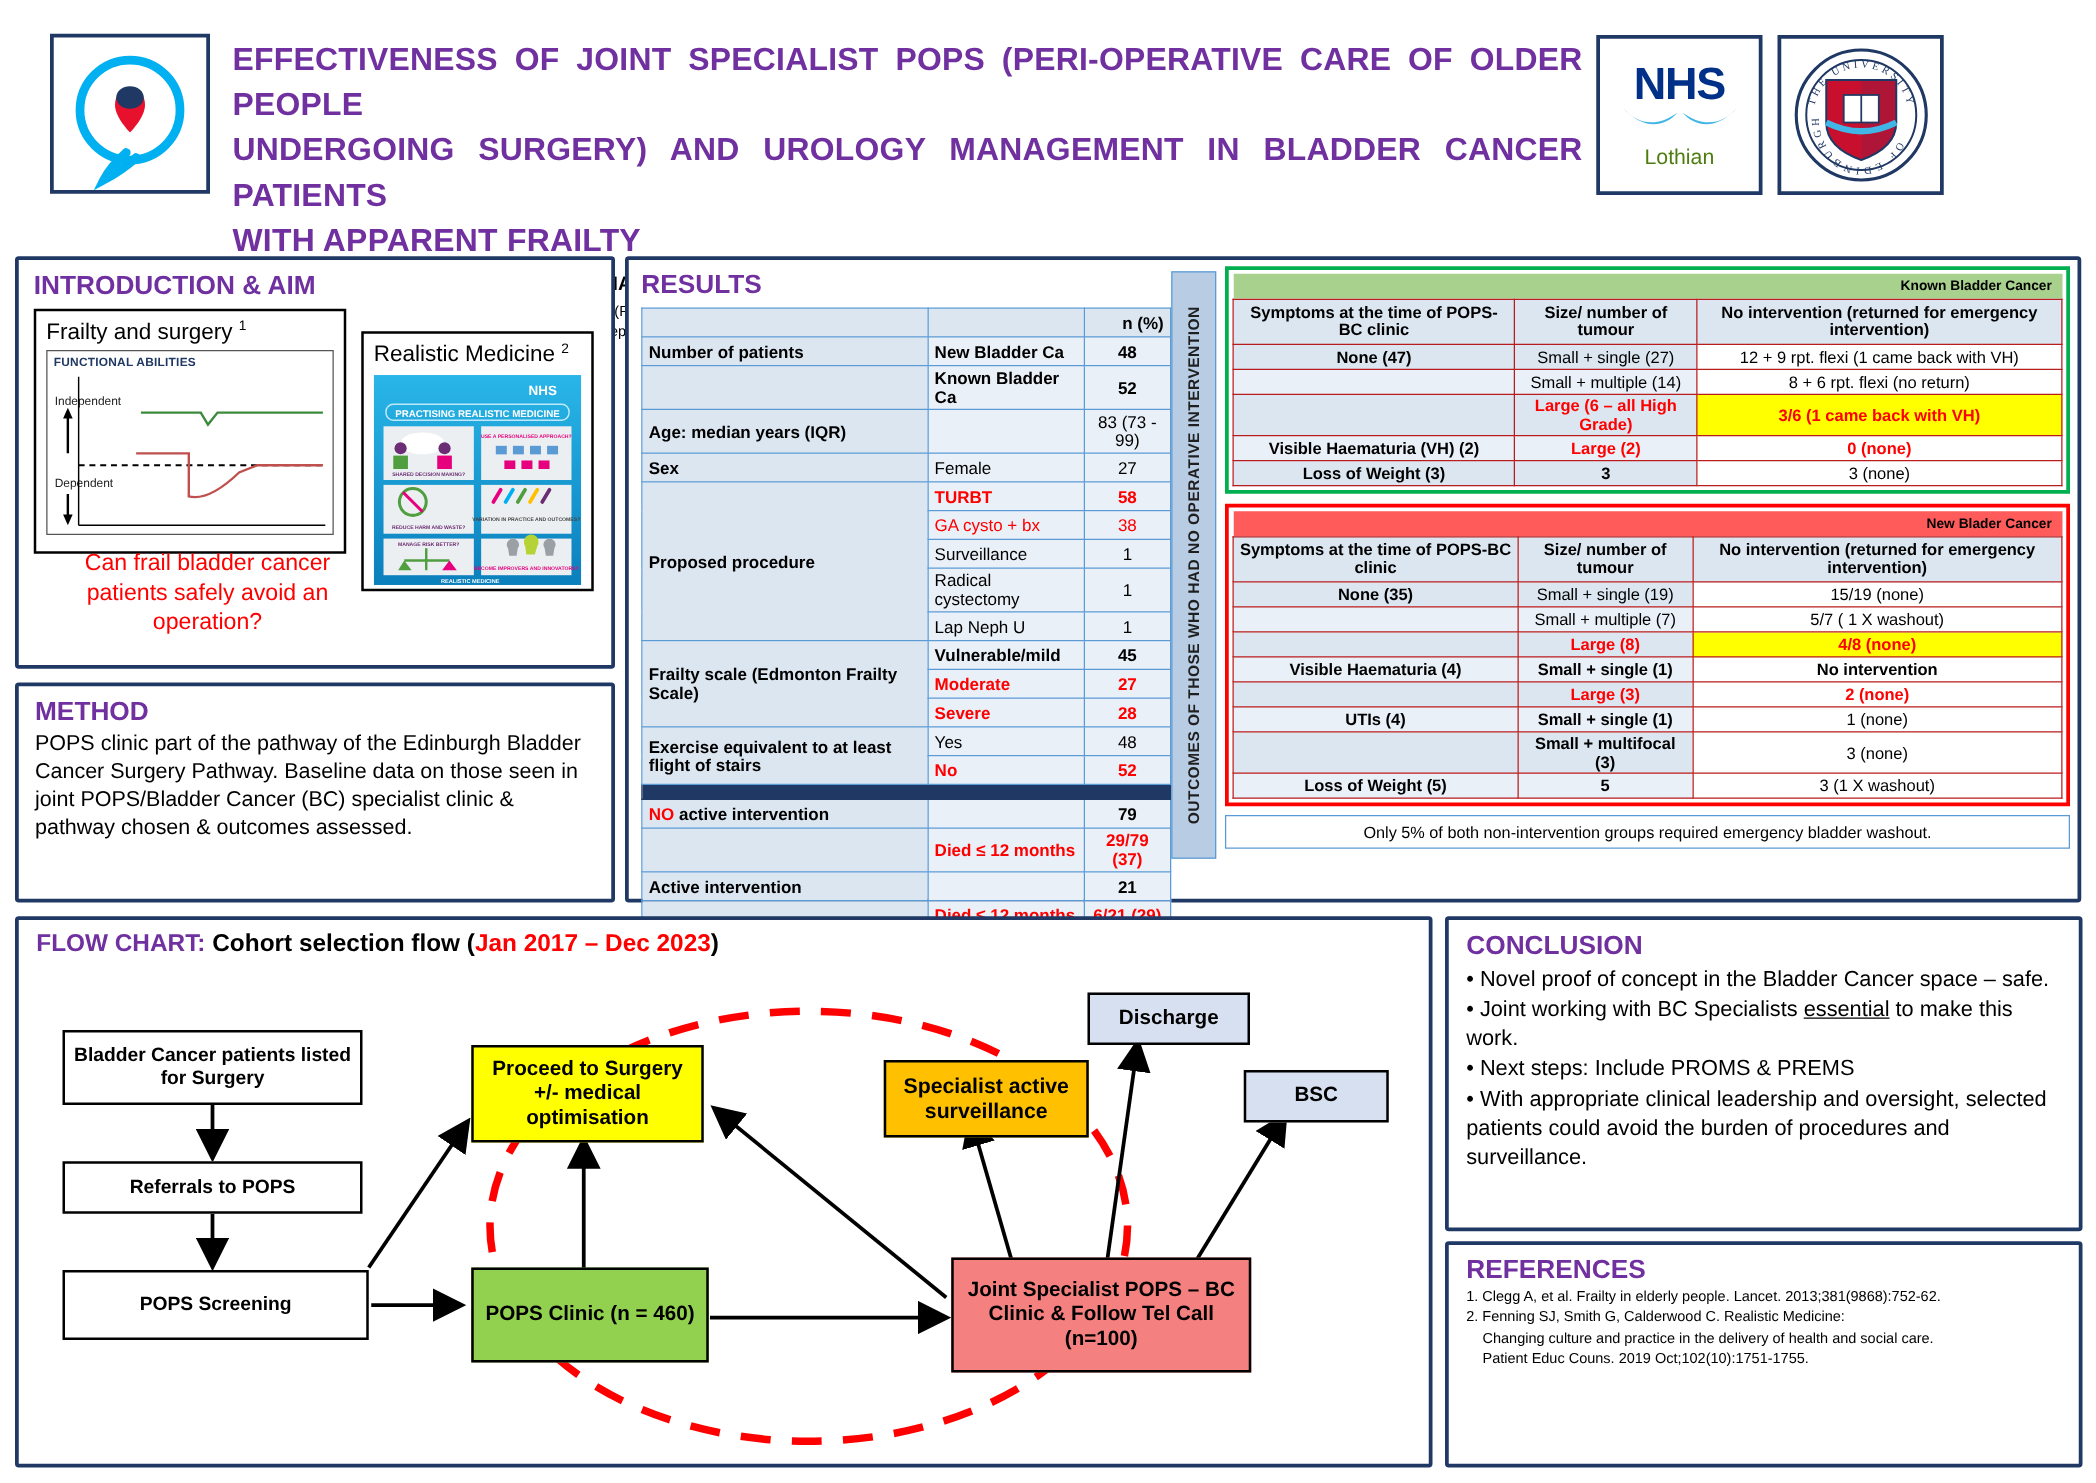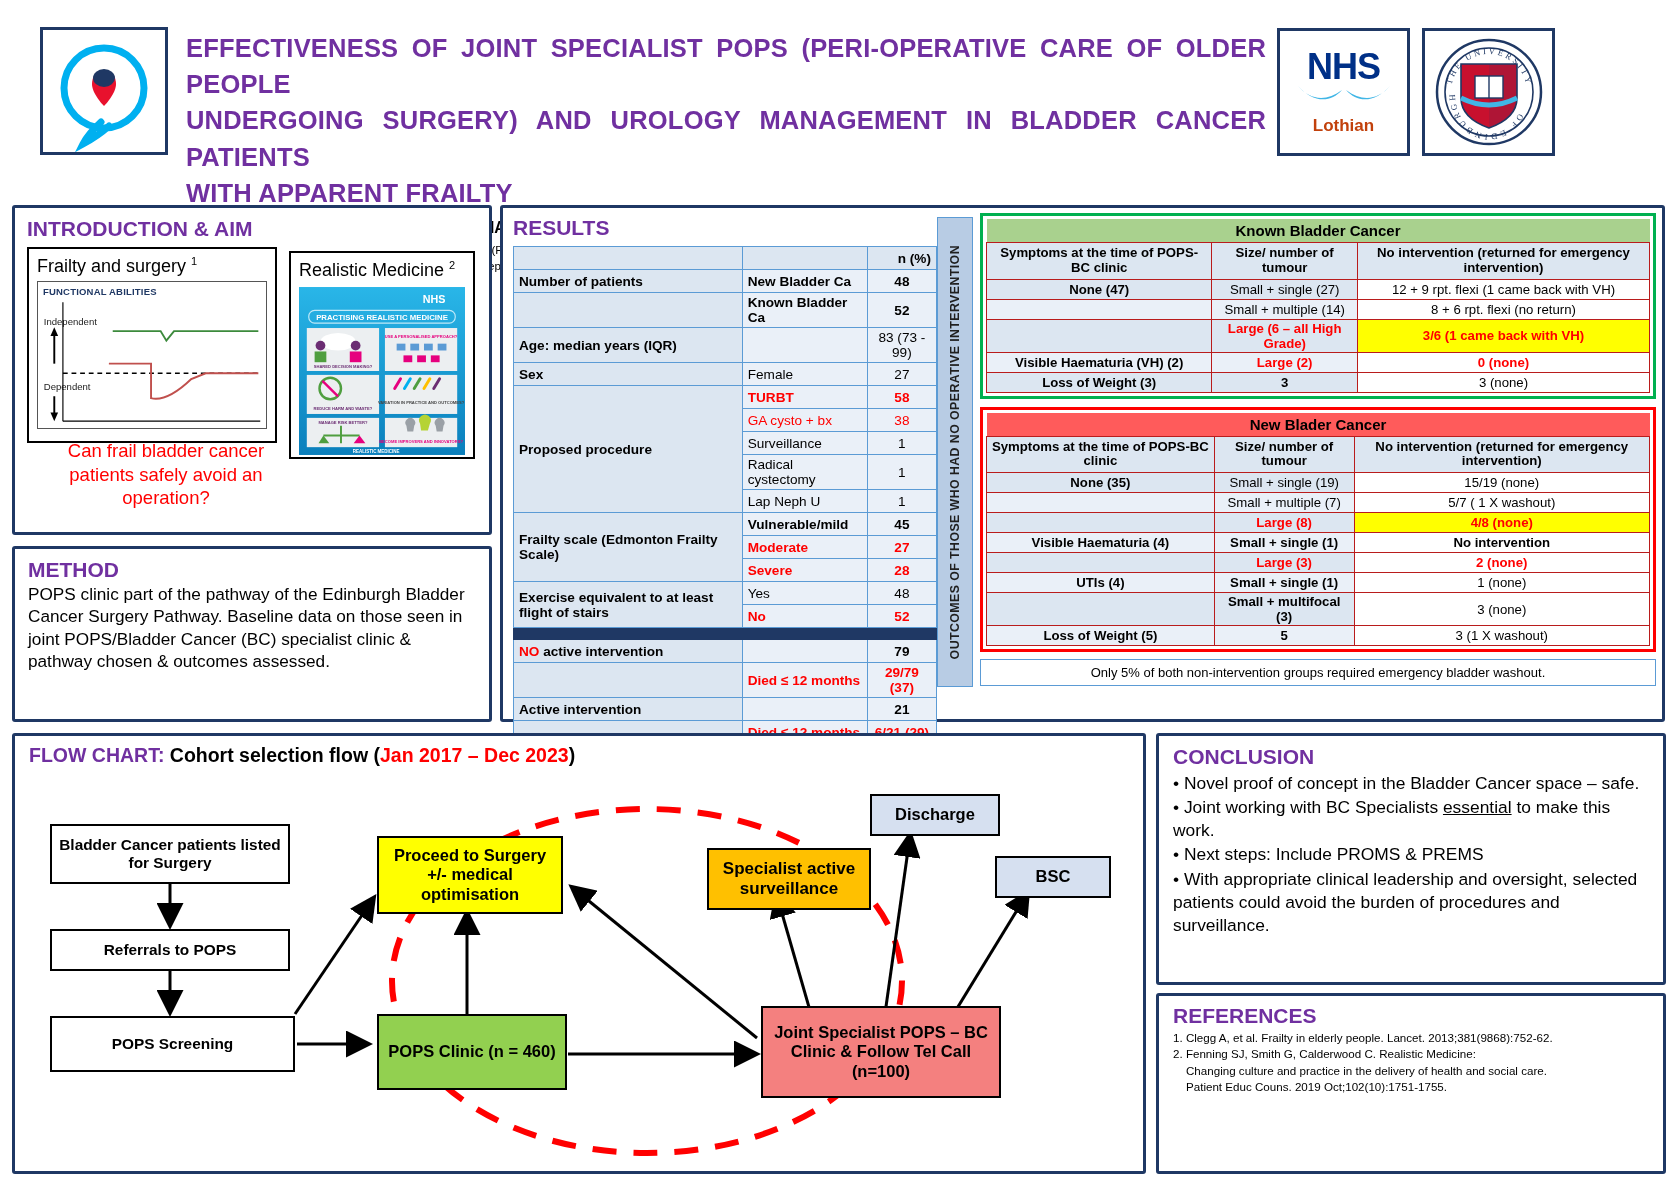--- a/index.html
+++ b/index.html
@@ -32,41 +32,41 @@
   }
   .authors sup { font-size:10px; }
   .affil { font-size:11.6px; color:#000; line-height:1.38; margin-top:4px; }
   #logo-nhs {
     position:absolute; left:1277px; top:28px; width:133px; height:128px;
     border:3px solid #1f3864; background:#fff;
     display:flex; flex-direction:column; align-items:center; justify-content:center;
   }
   .nhs-word { color:#003087; font-weight:bold; font-size:36px; letter-spacing:-1px; line-height:1; }
   .nhs-swoosh { width:96px; height:20px; margin-top:-3px; }
-  .nhs-sub { color:#c2410c; font-weight:bold; font-size:17px; margin-top:14px; }
+  .nhs-sub { color:#4d7c0f; font-weight:normal; font-size:17px; margin-top:14px; }
   #logo-uoe {
     position:absolute; left:1422px; top:28px; width:133px; height:128px;
     border:3px solid #1f3864; background:#fff;
     display:flex; align-items:center; justify-content:center;
   }
 
   
   .panel {
     position:absolute; background:#fff;
     border:3px solid #1f3864; border-radius:3px;
     box-shadow:0 0 0 2px #fff inset;
   }
   .panel-h { color:#7030a0; font-weight:bold; font-size:21px; }
 
   
   #intro { left:12px; top:205px; width:480px; height:330px; padding:9px 12px; }
   #intro .panel-h { margin-bottom:6px; }
   .intro-grid { display:flex; gap:12px; }
   .intro-box1 { border:2.5px solid #000; width:250px; height:196px; padding:6px 8px; }
-  .intro-box2 { border:2.5px solid #000; width:186px; height:208px; padding:6px 8px; margin-top:4px;}
+  .intro-box2 { border:2.5px solid #000; width:186px; height:208px; padding:6px 8px; margin-top:18px;}
   .intro-cap { font-size:18px; margin-bottom:4px; }
   .intro-cap sup { font-size:11px; }
   .fa-chart { border:1.4px solid #555; width:100%; height:148px; position:relative; background:#fff; }
   .fa-title { position:absolute; left:5px; top:4px; font-size:9.5px; font-weight:bold; color:#1f3864; letter-spacing:.2px;}
   .q-text { color:#ff0000; font-size:18.5px; text-align:center; line-height:1.28; margin-top:10px; width:258px;}
   .rm-img { width:100%; height:172px; }
 
   
   #method { left:12px; top:546px; width:480px; height:176px; padding:9px 13px; }
   #method .panel-h { margin-bottom:1px; }
@@ -108,21 +108,21 @@
   .ot-wrap { padding:3px; }
   .ot-known { border:3px solid #00b050; }
   .ot-new { border:3px solid #ff0000; margin-top:8px; }
   table.ot { width:100%; font-size:13.2px; }
   table.ot td {
     border:1px solid #b91c1c; padding:1px 4px; text-align:center; height:20px;
     background:#dce6f1; vertical-align:middle;
   }
   table.ot td.alt { background:#eaf0f8; }
   table.ot td.white { background:#ffffff; }
-  table.ot tr.banner td { border:none; padding:3px 8px; text-align:center; font-weight:bold; font-size:15px; }
+  table.ot tr.banner td { border:none; padding:3px 8px; text-align:right; font-weight:bold; font-size:11px; }
   .ban-green td { background:#a9d18e !important; }
   .ban-red td { background:#ff5b5b !important; }
   table.ot td.colhdr { font-weight:bold; background:#dce6f1; line-height:1.12; padding:3px 4px; }
   table.ot .b { font-weight:bold; }
   table.ot .red { color:#ff0000; font-weight:bold; }
   table.ot .hl { background:#ffff00 !important; color:#ff0000; font-weight:bold; }
   .ot-note {
     border:1px solid #5b9bd5; background:#fff; font-size:13px; padding:5px 8px;
     margin-top:7px; text-align:center;
   }

